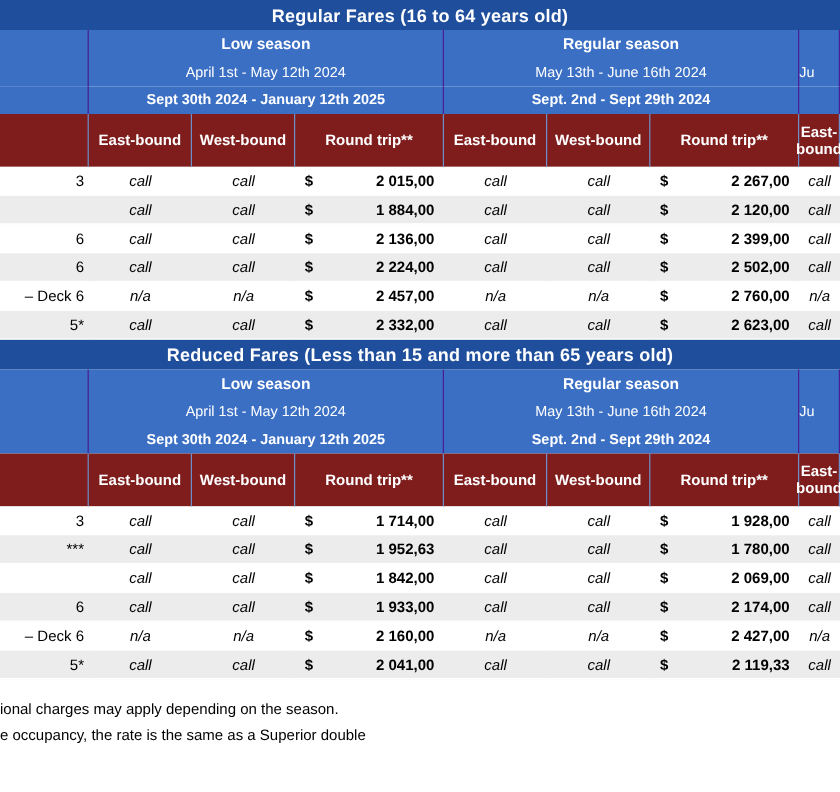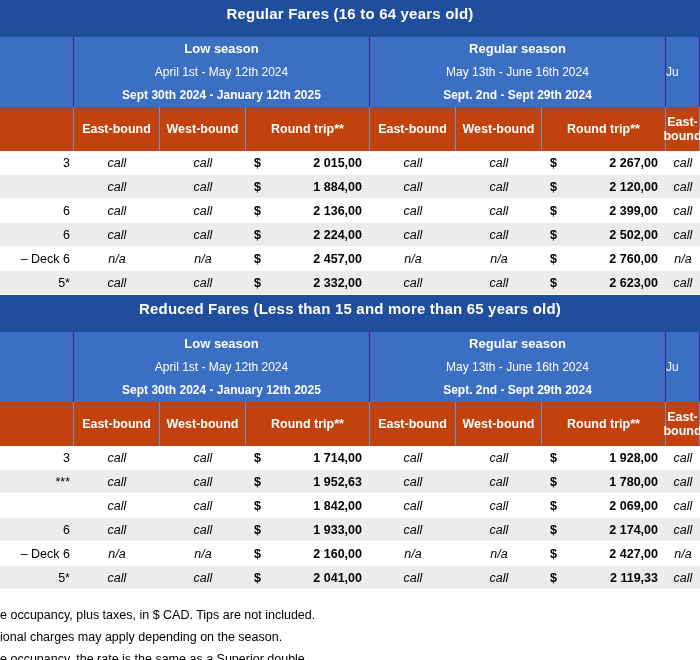--- a/index.html
+++ b/index.html
@@ -20,21 +20,21 @@
     position: relative;
   }
 
   
   .banner {
     background: #1f4e9c;
     color: #ffffff;
     text-align: center;
     font-weight: bold;
     font-size: 15px;
-    height: 37px;
+    height: 25px;
     line-height: 27px;
     letter-spacing: .2px;
   }
 
   
   .seasons {
     display: flex;
     width: 100%;
     background: #3a6fc4;
     color: #ffffff;
@@ -59,21 +59,21 @@
     font-size: 12px;
     height: 23px;
     line-height: 23px;
     font-weight: bold;
   }
 
   
   .colhead {
     display: flex;
     width: 100%;
-    background: #c2410c;
+    background: #7f1d1d;
     color: #ffffff;
     font-weight: bold;
     font-size: 12.5px;
   }
   .colhead .cell {
     box-sizing: border-box;
     height: 44px;
     display: flex;
     align-items: center;
     justify-content: center;
@@ -441,17 +441,16 @@
           <div class="cell w-round c-round">
             <span class="dollar">$</span>
             <span>2 119,33</span>
           </div>
           <div class="cell w-dir c-dir" style="width: 34px;">call</div>
         </div>
       </div>
   </div>
 
   <div class="notes" id="notes">
-      <div class="note">e occupancy, plus taxes, in $ CAD. Tips are not included.</div>
       <div class="note">ional charges may apply depending on the season.</div>
       <div class="note">e occupancy, the rate is the same as a Superior double</div>
     </div>
 </div>
 
 </body></html>

